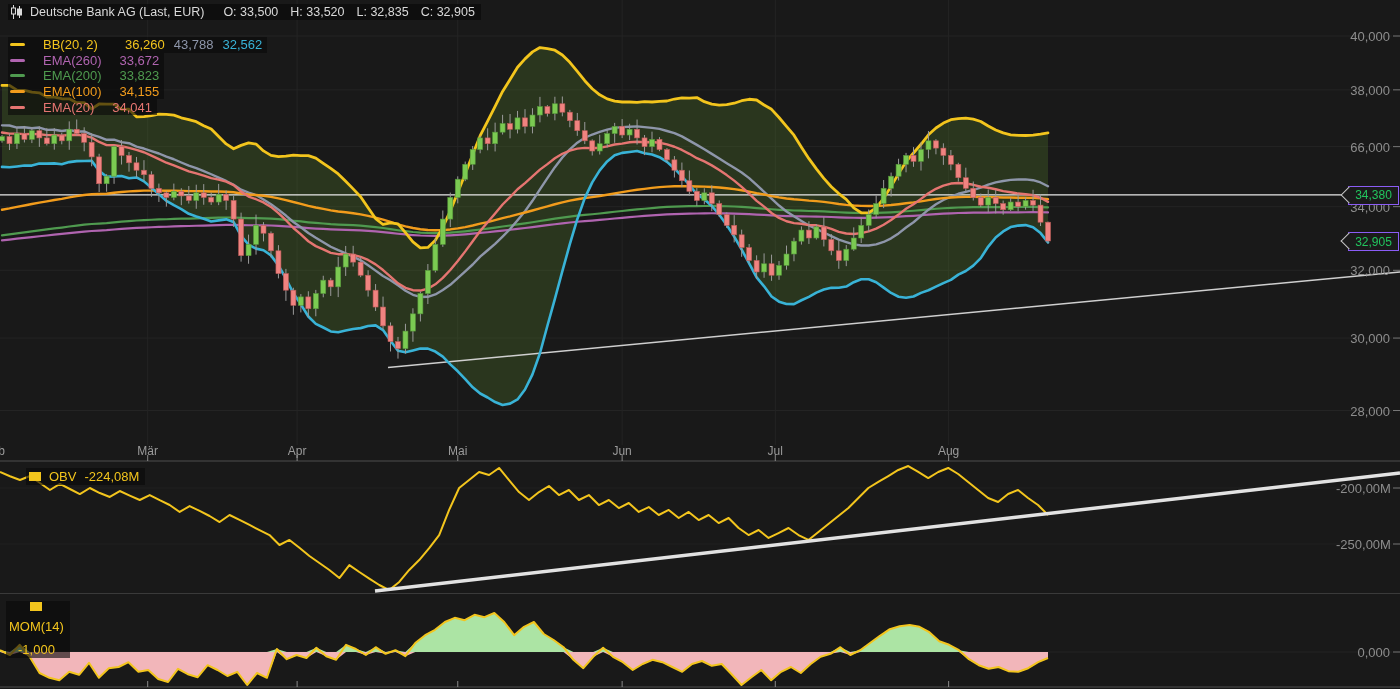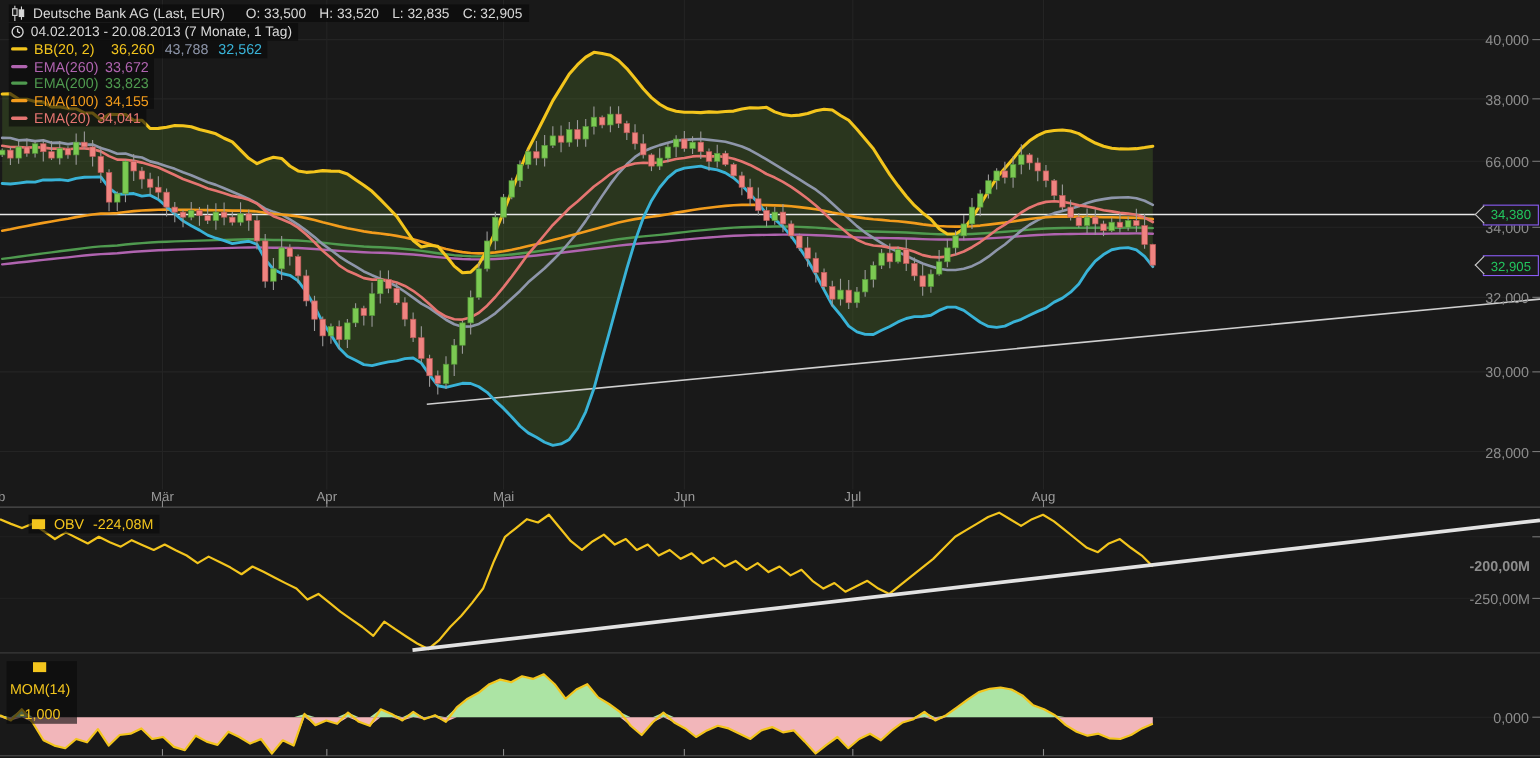--- a/index.html
+++ b/index.html
@@ -6,21 +6,21 @@
   .root{
     position:relative;width:1400px;height:689px;overflow:hidden;
     background:var(--bg);font-family:"Liberation Sans",sans-serif;
     -webkit-font-smoothing:antialiased;
   }
   svg.plot{position:absolute;left:0;top:0;}
   .hdr{position:absolute;left:8px;top:4px;color:#d9d9d9;font-size:12.5px;display:flex;align-items:center;gap:7px;background:rgba(10,10,10,.72);padding:1px 6px 1px 2px;}
   .hdr .ohlc span{margin-left:12px;}
   .hdr2{position:absolute;left:8px;top:21px;color:#d9d9d9;font-size:12.5px;display:flex;align-items:center;gap:6px;background:rgba(10,10,10,.72);padding:1px 6px 1px 2px;}
   .legend{position:absolute;left:8px;top:37px;}
-  .lrow{display:flex;align-items:center;gap:6px;height:15.6px;width:fit-content;background:rgba(10,10,10,.62);padding:0 5px 0 2px;font-size:13px;cursor:pointer;}
+  .lrow{display:flex;align-items:center;gap:18px;height:15.6px;width:fit-content;background:rgba(10,10,10,.62);padding:0 5px 0 2px;font-size:13px;cursor:pointer;}
   .dash{width:15px;height:3px;border-radius:2px;display:inline-block;}
   .c-yellow{color:var(--yellow);} .bg-yellow{background:var(--yellow);}
   .c-slate{color:var(--slate);}
   .c-cyan{color:var(--cyan);}
   .c-purple{color:var(--purple);} .bg-purple{background:var(--purple);}
   .c-green{color:var(--greenema);}.bg-green{background:var(--greenema);}
   .c-orange{color:var(--orange);} .bg-orange{background:var(--orange);}
   .c-salmon{color:var(--salmon);} .bg-salmon{background:var(--salmon);}
   .lrow .vals span{margin-left:9px;}
   .paneLabel{position:absolute;display:flex;align-items:center;gap:8px;font-size:13px;color:var(--yellow);background:rgba(10,10,10,.62);padding:1px 6px 1px 3px;width:fit-content;cursor:pointer;}
@@ -410,30 +410,20 @@
             <line x1="3.5" y1="0" x2="3.5" y2="14" stroke-width="1"></line>
             <rect x="1.5" y="3" width="4" height="6" fill="#191919" stroke-width="1"></rect>
             <line x1="9.5" y1="1" x2="9.5" y2="13" stroke-width="1"></line>
             <rect x="7.5" y="4" width="4" height="6" stroke-width="1"></rect>
           </g>
         </svg>
     </span>
     <span>Deutsche Bank AG (Last, EUR)</span>
     <span class="ohlc"><span>O: 33,500</span><span>H: 33,520</span><span>L: 32,835</span><span>C: 32,905</span></span>
   </div>
-  <div class="hdr2">
-    <span class="icon">
-      <svg width="12" height="12" viewBox="0 0 12 12">
-          <circle cx="6" cy="6" r="5" fill="none" stroke="#d9d9d9" stroke-width="1.2"></circle>
-          <line x1="6" y1="6" x2="6" y2="3" stroke="#d9d9d9" stroke-width="1.2"></line>
-          <line x1="6" y1="6" x2="8.2" y2="6.8" stroke="#d9d9d9" stroke-width="1.2"></line>
-        </svg>
-    </span>
-    <span>04.02.2013 - 20.08.2013 (7 Monate, 1 Tag)</span>
-  </div>
 
   <div class="legend">
     <div class="lrow">
       <span class="dash bg-yellow"></span>
       <span class="c-yellow">BB(20, 2)</span>
       <span class="vals"><span class="c-yellow">36,260</span><span class="c-slate">43,788</span><span class="c-cyan">32,562</span></span>
     </div>
     <div class="lrow">
       <span class="dash bg-purple"></span>
       <span class="c-purple">EMA(260)</span>
@@ -477,21 +467,21 @@
   <div id="priceAxisLabels">
       <div class="axlab" style="left: 1336px; top: 29px;">40,000</div>
       <div class="axlab" style="left: 1336px; top: 82.858px;">38,000</div>
       <div class="axlab" style="left: 1336px; top: 139.629px;">66,000</div>
       <div class="axlab" style="left: 1336px; top: 199.645px;">34,000</div>
       <div class="axlab" style="left: 1336px; top: 263.301px;">32,000</div>
       <div class="axlab" style="left: 1336px; top: 331.066px;">30,000</div>
       <div class="axlab" style="left: 1336px; top: 403.509px;">28,000</div>
     </div>
   <div id="obvAxisLabels">
-      <div class="axlab" style="left: 1336px; top: 507px; font-weight: bold;">-200,00M</div>
+      <div class="axlab" style="left: 1336px; top: 481px;">-200,00M</div>
       <div class="axlab" style="left: 1336px; top: 537px;">-250,00M</div>
     </div>
   <div id="momAxisLabels">
       <div class="axlab" style="left: 1336px; top: 645px;">0,000</div>
     </div>
   <div id="monthLabels">
       <div class="mlab" style="left: -5.47143px;">Feb</div>
       <div class="mlab" style="left: 147.693px;">Mär</div>
       <div class="mlab" style="left: 297.121px;">Apr</div>
       <div class="mlab" style="left: 457.757px;">Mai</div>

